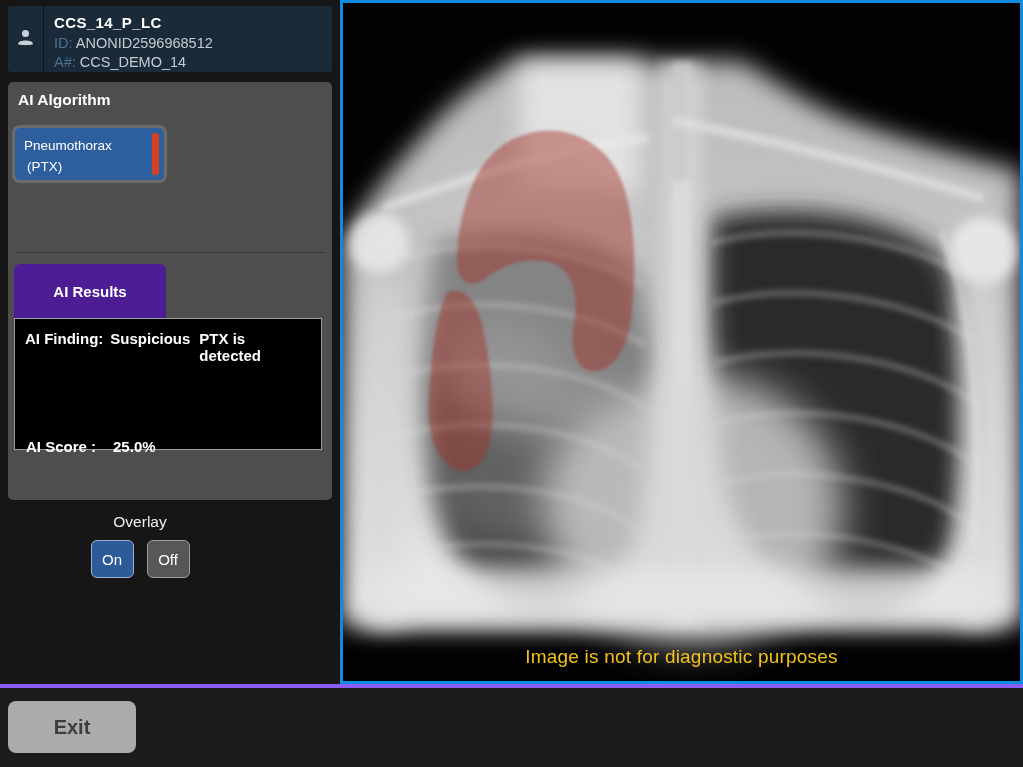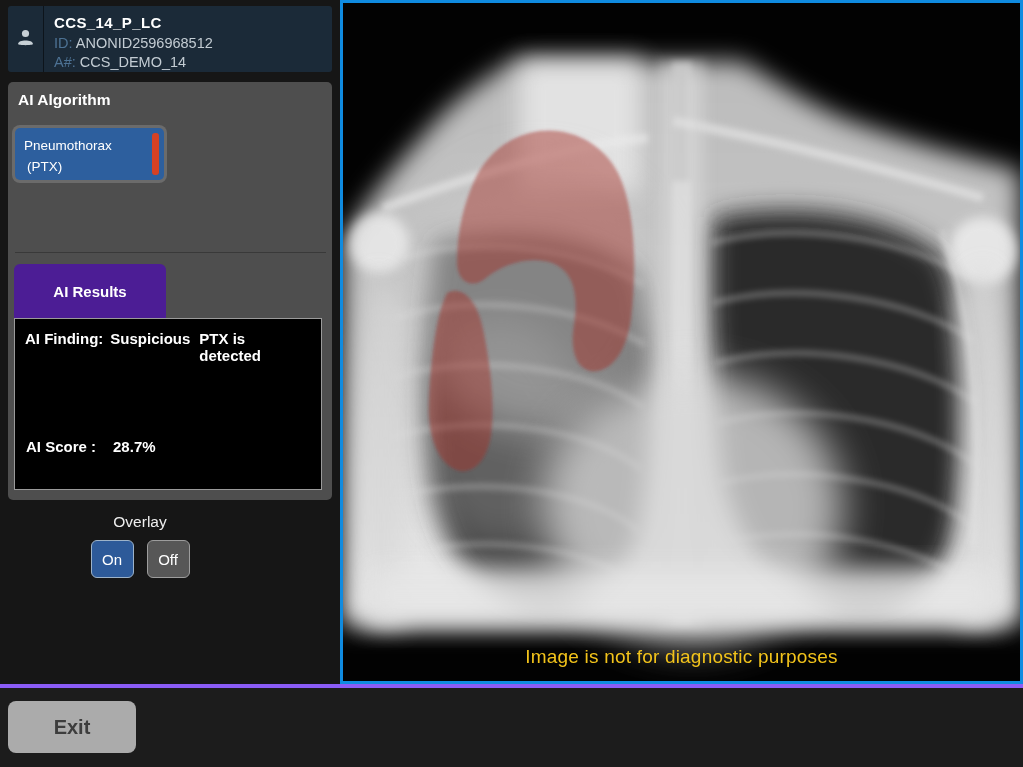--- a/index.html
+++ b/index.html
@@ -48,21 +48,21 @@
 
   .panel-divider { position:absolute; left:7px; right:6px; top:170px; height:1px; background:#393939; }
 
   .results-tab {
     position:absolute; left:6px; top:182px; width:152px; height:54px;
     background:#4c1d95; border-radius:6px 6px 0 0;
     color:#ffffff; font-weight:bold; font-size:15px;
     display:flex; align-items:center; justify-content:center; cursor:pointer;
   }
   .results-box {
-    position:absolute; left:6px; top:236px; width:308px; height:172px;
+    position:absolute; left:6px; top:236px; width:308px; height:132px;
     background:#000000; border:1px solid #9a9a9a;
     color:#ffffff; font-weight:bold; font-size:15px; padding:11px 10px;
   }
   .finding-row { display:flex; }
   .finding-label { flex:none; margin-right:7px; }
   .finding-values { display:flex; flex-direction:row; gap:9px; }
   .score-row { position:absolute; left:11px; top:119px; display:flex; gap:17px; }
 
   .overlay-controls { position:absolute; left:0; top:513px; width:280px; text-align:center; }
   .overlay-label { color:#efefef; font-size:15.5px; }
@@ -135,21 +135,21 @@
       <div class="results-box">
         <div class="finding-row">
           <span class="finding-label">AI Finding:</span>
           <span class="finding-values">
             <span>Suspicious</span>
             <span>PTX is detected</span>
           </span>
         </div>
         <div class="score-row">
           <span>AI Score :</span>
-          <span>28.7%</span>
+          <span>25.0%</span>
         </div>
       </div>
     </section>
 
     <div class="overlay-controls">
       <div class="overlay-label">Overlay</div>
       <div class="overlay-buttons">
         <button class="toggle-btn toggle-on">On</button>
         <button class="toggle-btn toggle-off">Off</button>
       </div>

